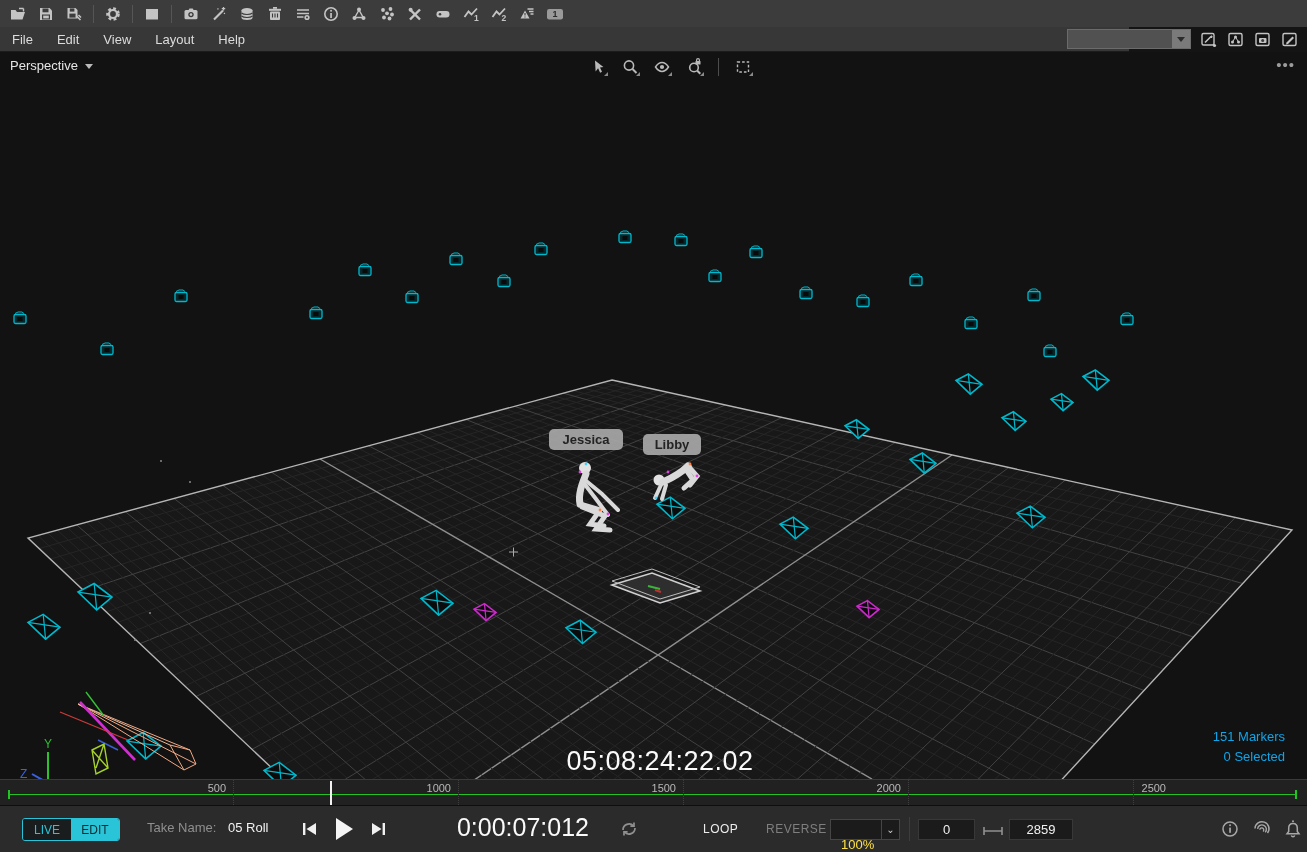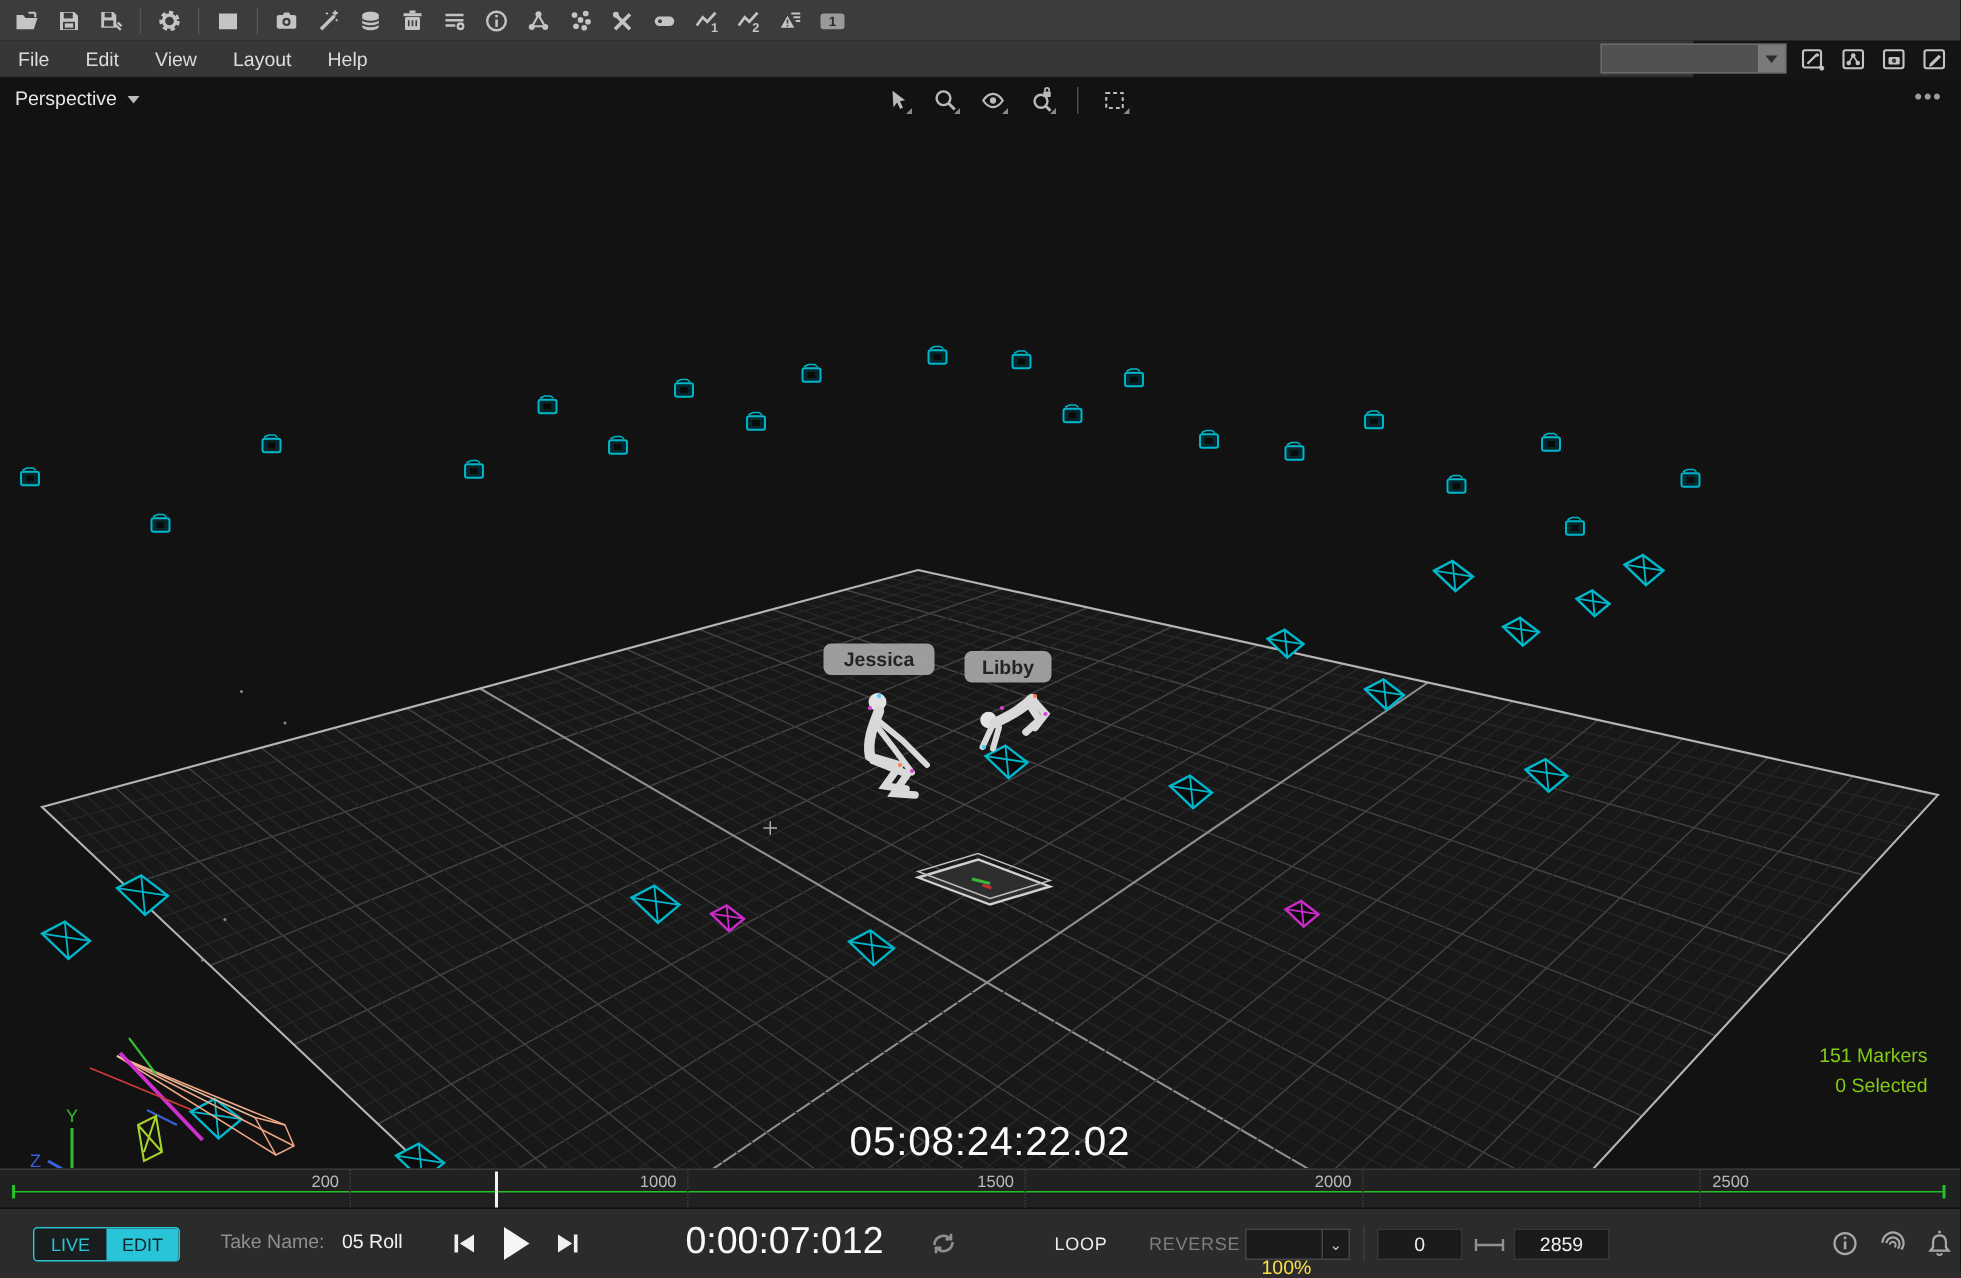--- a/index.html
+++ b/index.html
@@ -29,21 +29,21 @@
   #vp-view-label { position:absolute; left:10px; top:6px; color:#e6e6e6; font-size:13px; display:flex; align-items:center; gap:7px; }
   .vchev { width:0; height:0; border-left:4px solid transparent; border-right:4px solid transparent; border-top:5px solid #bbb; margin-top:2px; }
   #vp-tools { position:absolute; left:586px; top:4px; display:flex; align-items:center; gap:8px; }
   .vtool { position:relative; width:24px; height:22px; display:flex; align-items:center; justify-content:center; }
   .vtool .corner { position:absolute; right:2px; bottom:2px; width:0; height:0; border-left:4px solid transparent; border-bottom:4px solid #8a8a8a; }
   .vsep { width:1px; height:18px; background:#4d4d4d; margin:0 4px; }
   #vp-menu-dots { position:absolute; right:12px; top:4px; color:#9b9b9b; font-size:15px; letter-spacing:1px; }
   #scene { position:absolute; left:0; top:0; }
   #big-timecode { position:absolute; left:0; top:694px; width:1320px; text-align:center; color:#fafafa;
     font-size:27px; letter-spacing:0.5px; }
-  #marker-counts { position:absolute; right:22px; top:642px; text-align:right; color:#84cc16; font-size:13px; line-height:20px; }
+  #marker-counts { position:absolute; right:22px; top:675px; text-align:right; color:#0ea5e9; font-size:13px; line-height:20px; }
 
   
   #timeline { position:absolute; left:0; top:779px; width:1307px; height:27px; background:#212121;
     border-top:1px solid #3a3a3a; border-bottom:1px solid #0e0e0e; }
   .tick-label { position:absolute; top:2px; color:#b9b9b9; font-size:11px; transform:translateX(-100%); padding-right:4px; }
   .tick-line { position:absolute; top:0; width:0; height:27px; border-left:1px dotted #3f3f3f; }
   #range-line { position:absolute; top:14px; left:8px; height:1px; background:#25c225; }
   .range-cap { position:absolute; top:10px; width:2px; height:9px; background:#25c225; }
   #playhead { position:absolute; top:1px; width:2px; height:24px; background:#f2f2f2; }
 
@@ -670,21 +670,21 @@
     <div id="marker-counts">
       <div>151 Markers</div>
       <div>0 Selected</div>
     </div>
   </div>
 
   <div id="timeline">
     <div id="range-line" style="width: 1286.55px;"></div>
     <div id="playhead" style="left: 329.75px;"></div>
   <div class="tick-line" style="left: 233px;"></div>
-      <div class="tick-label" style="left: 230px;">200</div>
+      <div class="tick-label" style="left: 230px;">500</div>
       <div class="tick-line" style="left: 458px;"></div>
       <div class="tick-label" style="left: 455px;">1000</div>
       <div class="tick-line" style="left: 683px;"></div>
       <div class="tick-label" style="left: 680px;">1500</div>
       <div class="tick-line" style="left: 908px;"></div>
       <div class="tick-label" style="left: 905px;">2000</div>
       <div class="tick-line" style="left: 1133px;"></div>
       <div class="tick-label" style="left: 1130px; margin-left: 40px;">2500</div>
       <div class="range-cap" style="left: 8px;"></div>
       <div class="range-cap" style="left: 1294.55px;"></div>

